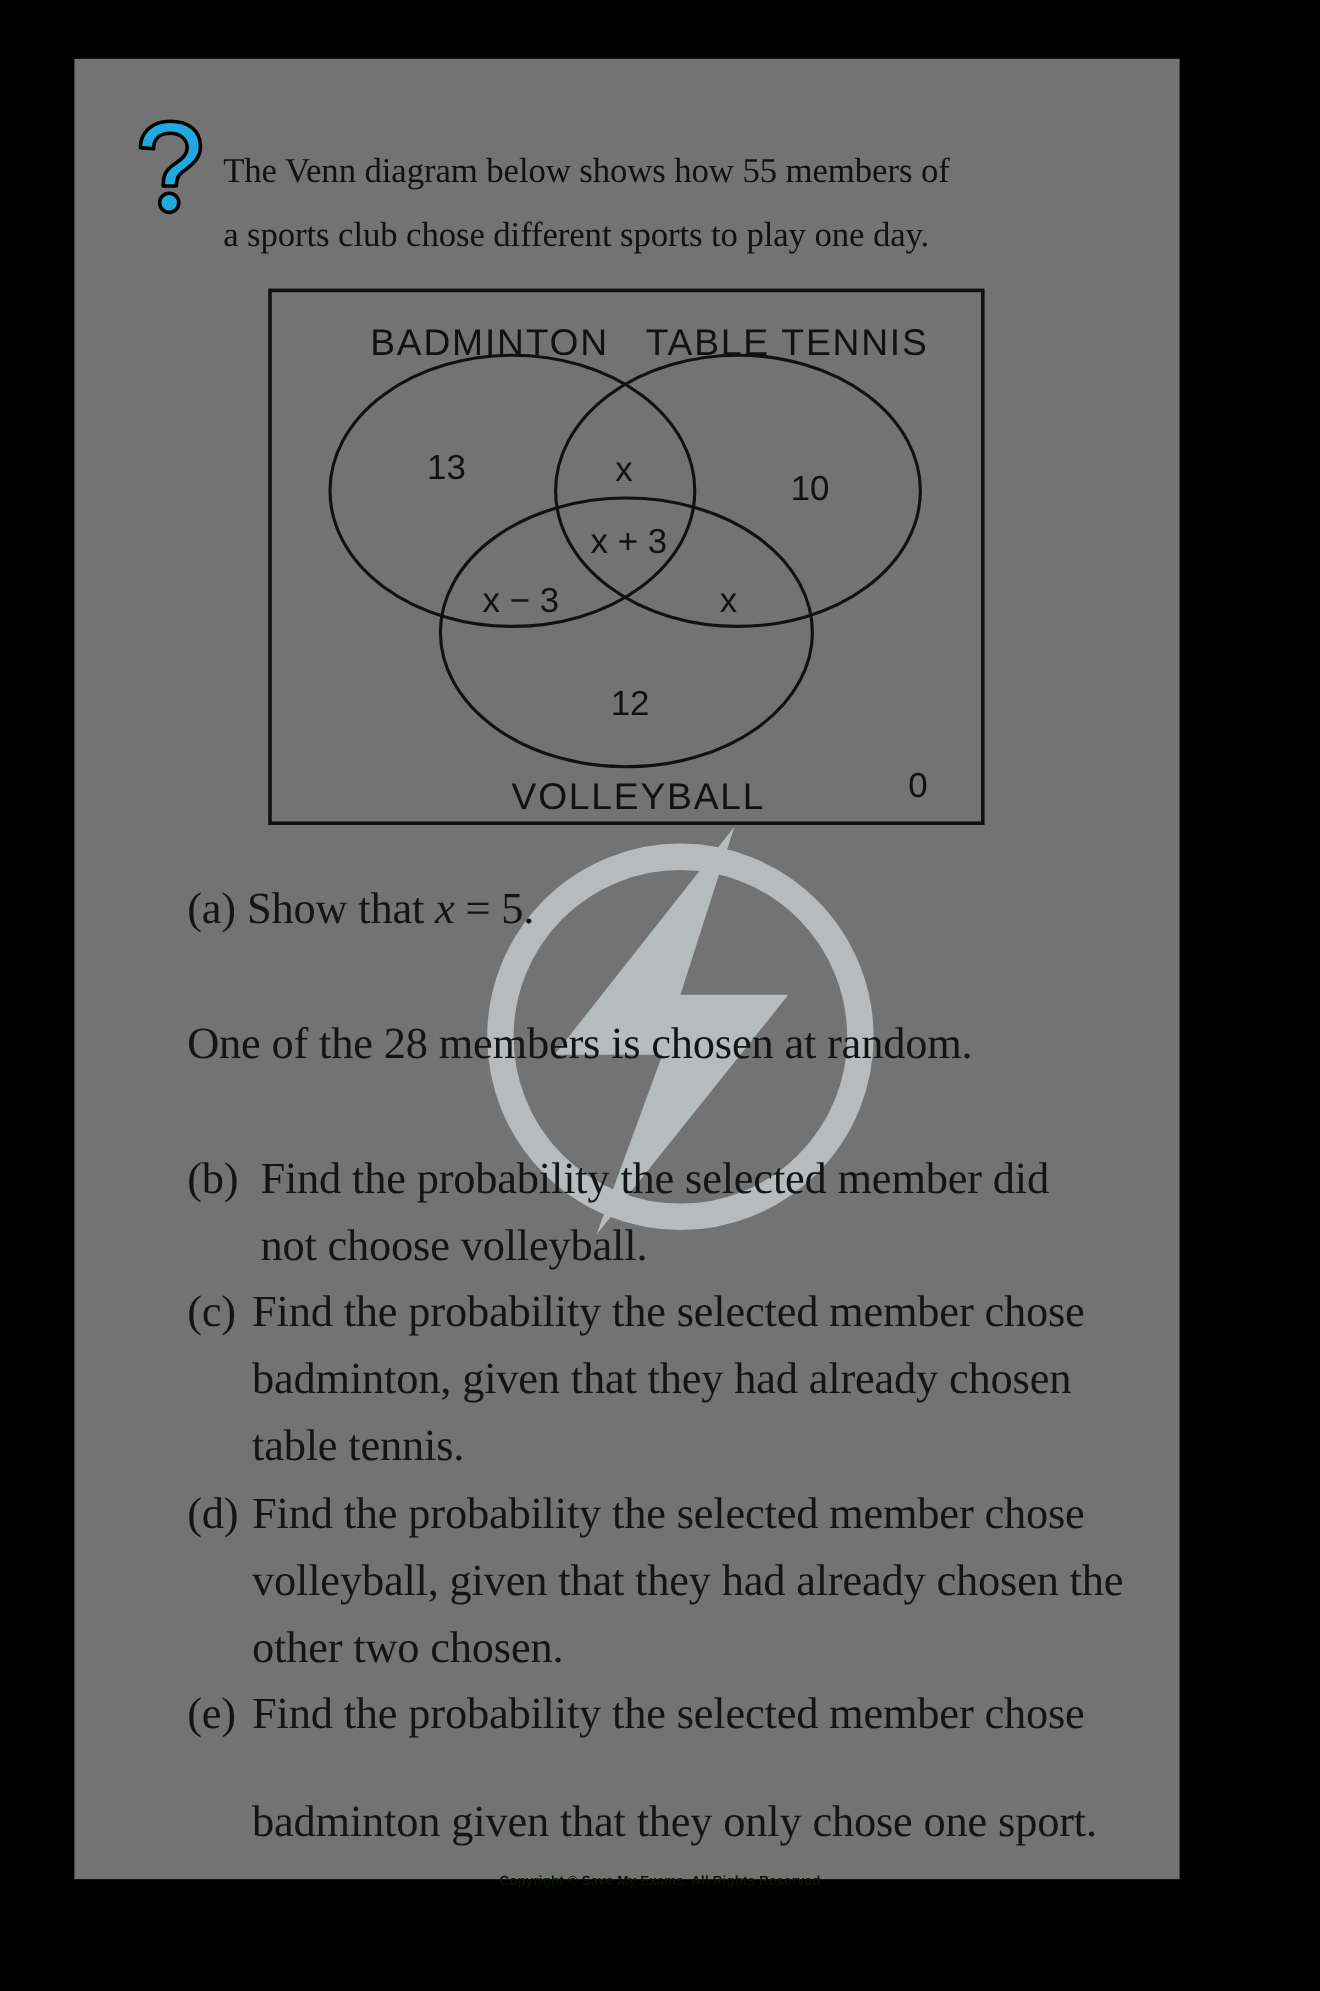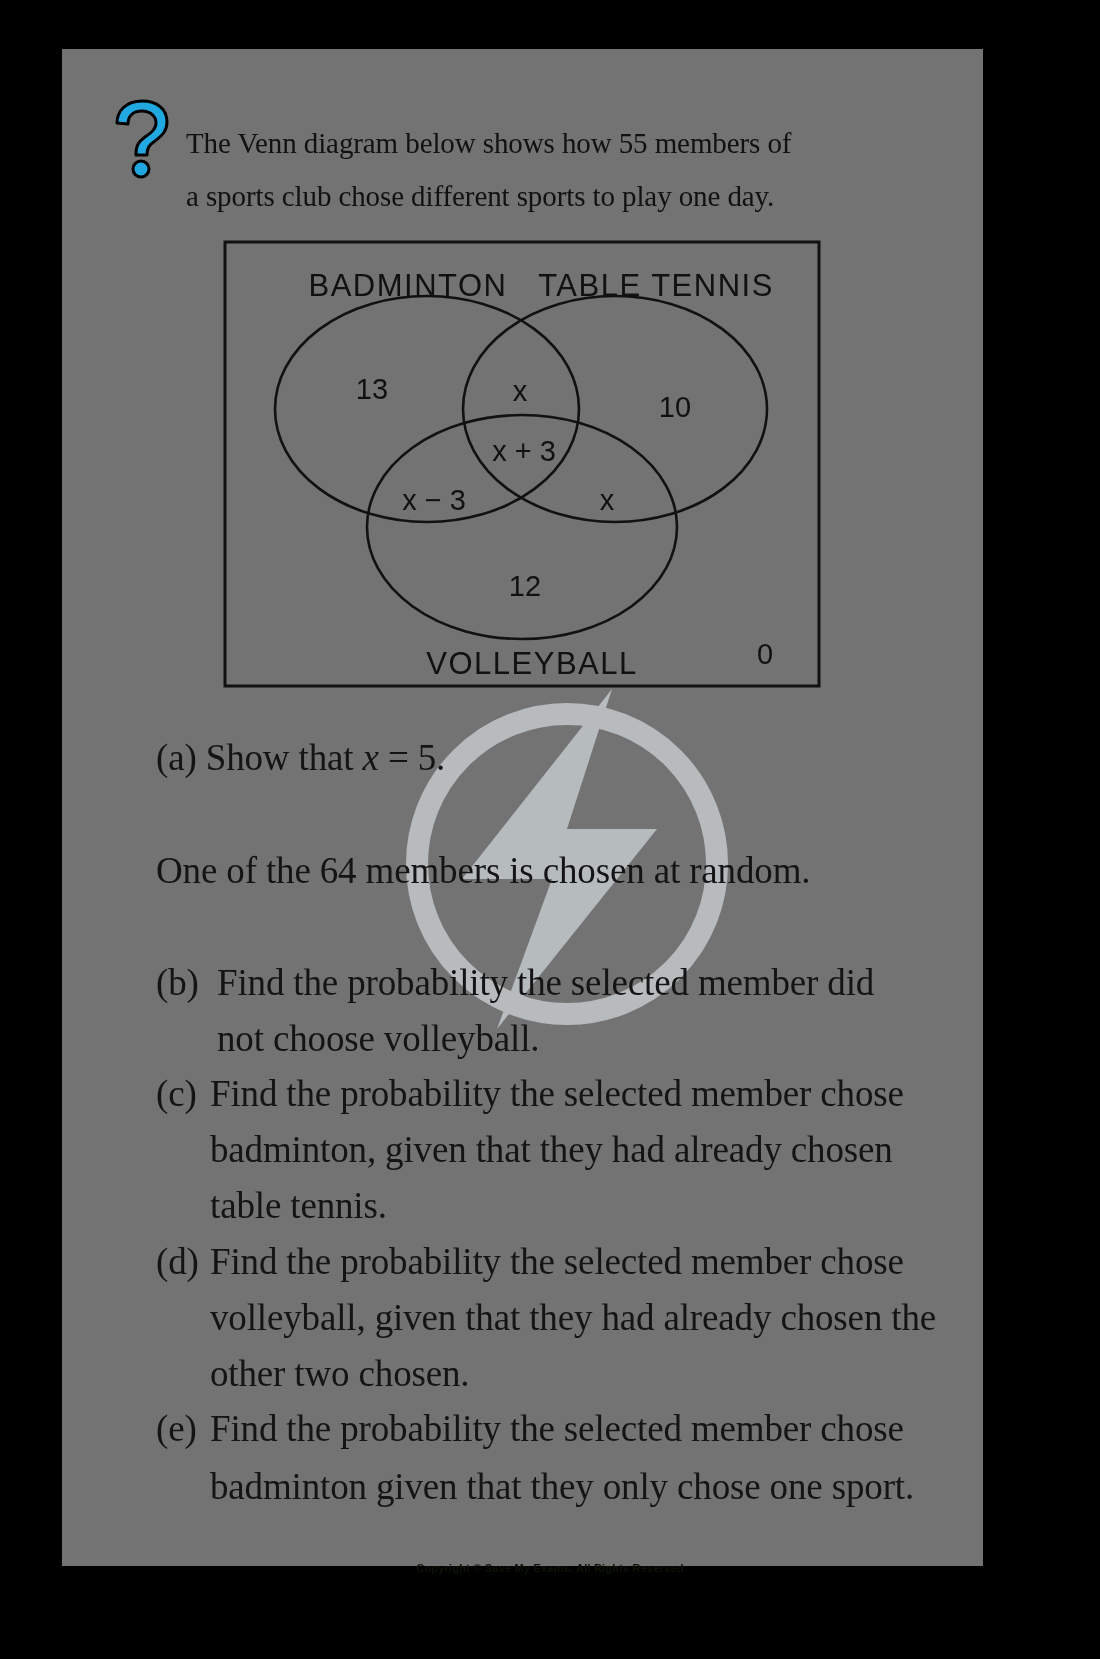--- a/index.html
+++ b/index.html
@@ -97,21 +97,21 @@
   #part-c-l2     { left: 148px; top: 1082px; }
   #part-c-l3     { left: 148px; top: 1138px; }
 
   #part-d-marker { left: 94px; top: 1194px; }
   #part-d-l1     { left: 148px; top: 1194px; }
   #part-d-l2     { left: 148px; top: 1250px; }
   #part-d-l3     { left: 148px; top: 1306px; }
 
   #part-e-marker { left: 94px; top: 1361px; }
   #part-e-l1     { left: 148px; top: 1361px; }
-  #part-e-l2     { left: 148px; top: 1419px; }
+  #part-e-l2     { left: 148px; top: 1451px; }
 
   
   #footer-copyright {
     position: absolute;
     left: 0;
     top: 1562px;
     width: 1100px;
     text-align: center;
     font-size: 11px;
     font-weight: bold;
@@ -166,21 +166,21 @@
       <text x="302" y="222" text-anchor="middle" font-family="'Liberation Sans', sans-serif" font-size="29" fill="#111111">x + 3</text>
       <text x="212" y="271" text-anchor="middle" font-family="'Liberation Sans', sans-serif" font-size="29" fill="#111111">x − 3</text>
       <text x="385" y="271" text-anchor="middle" font-family="'Liberation Sans', sans-serif" font-size="29" fill="#111111">x</text>
       <text x="303" y="357" text-anchor="middle" font-family="'Liberation Sans', sans-serif" font-size="29" fill="#111111">12</text>
       <text x="543" y="425" text-anchor="middle" font-family="'Liberation Sans', sans-serif" font-size="29" fill="#111111">0</text>
     </svg>
   </div>
 
   <div class="qline" id="part-a"><span>(a)</span><span>&nbsp;</span><span>Show that </span><span class="italic-x">x</span><span> = 5.</span></div>
 
-  <div class="qline" id="intro-2">One of the 64 members is chosen at random.</div>
+  <div class="qline" id="intro-2">One of the 28 members is chosen at random.</div>
 
   <div class="qline" id="part-b-marker">(b)</div>
   <div class="qline" id="part-b-l2">not choose volleyball.</div>
   <div class="qline" id="part-b-l1">Find the probability the selected member did</div>
 
   <div class="qline" id="part-c-marker">(c)</div>
   <div class="qline" id="part-c-l1">Find the probability the selected member chose</div>
   <div class="qline" id="part-c-l2">badminton, given that they had already chosen</div>
   <div class="qline" id="part-c-l3">table tennis.</div>
 

